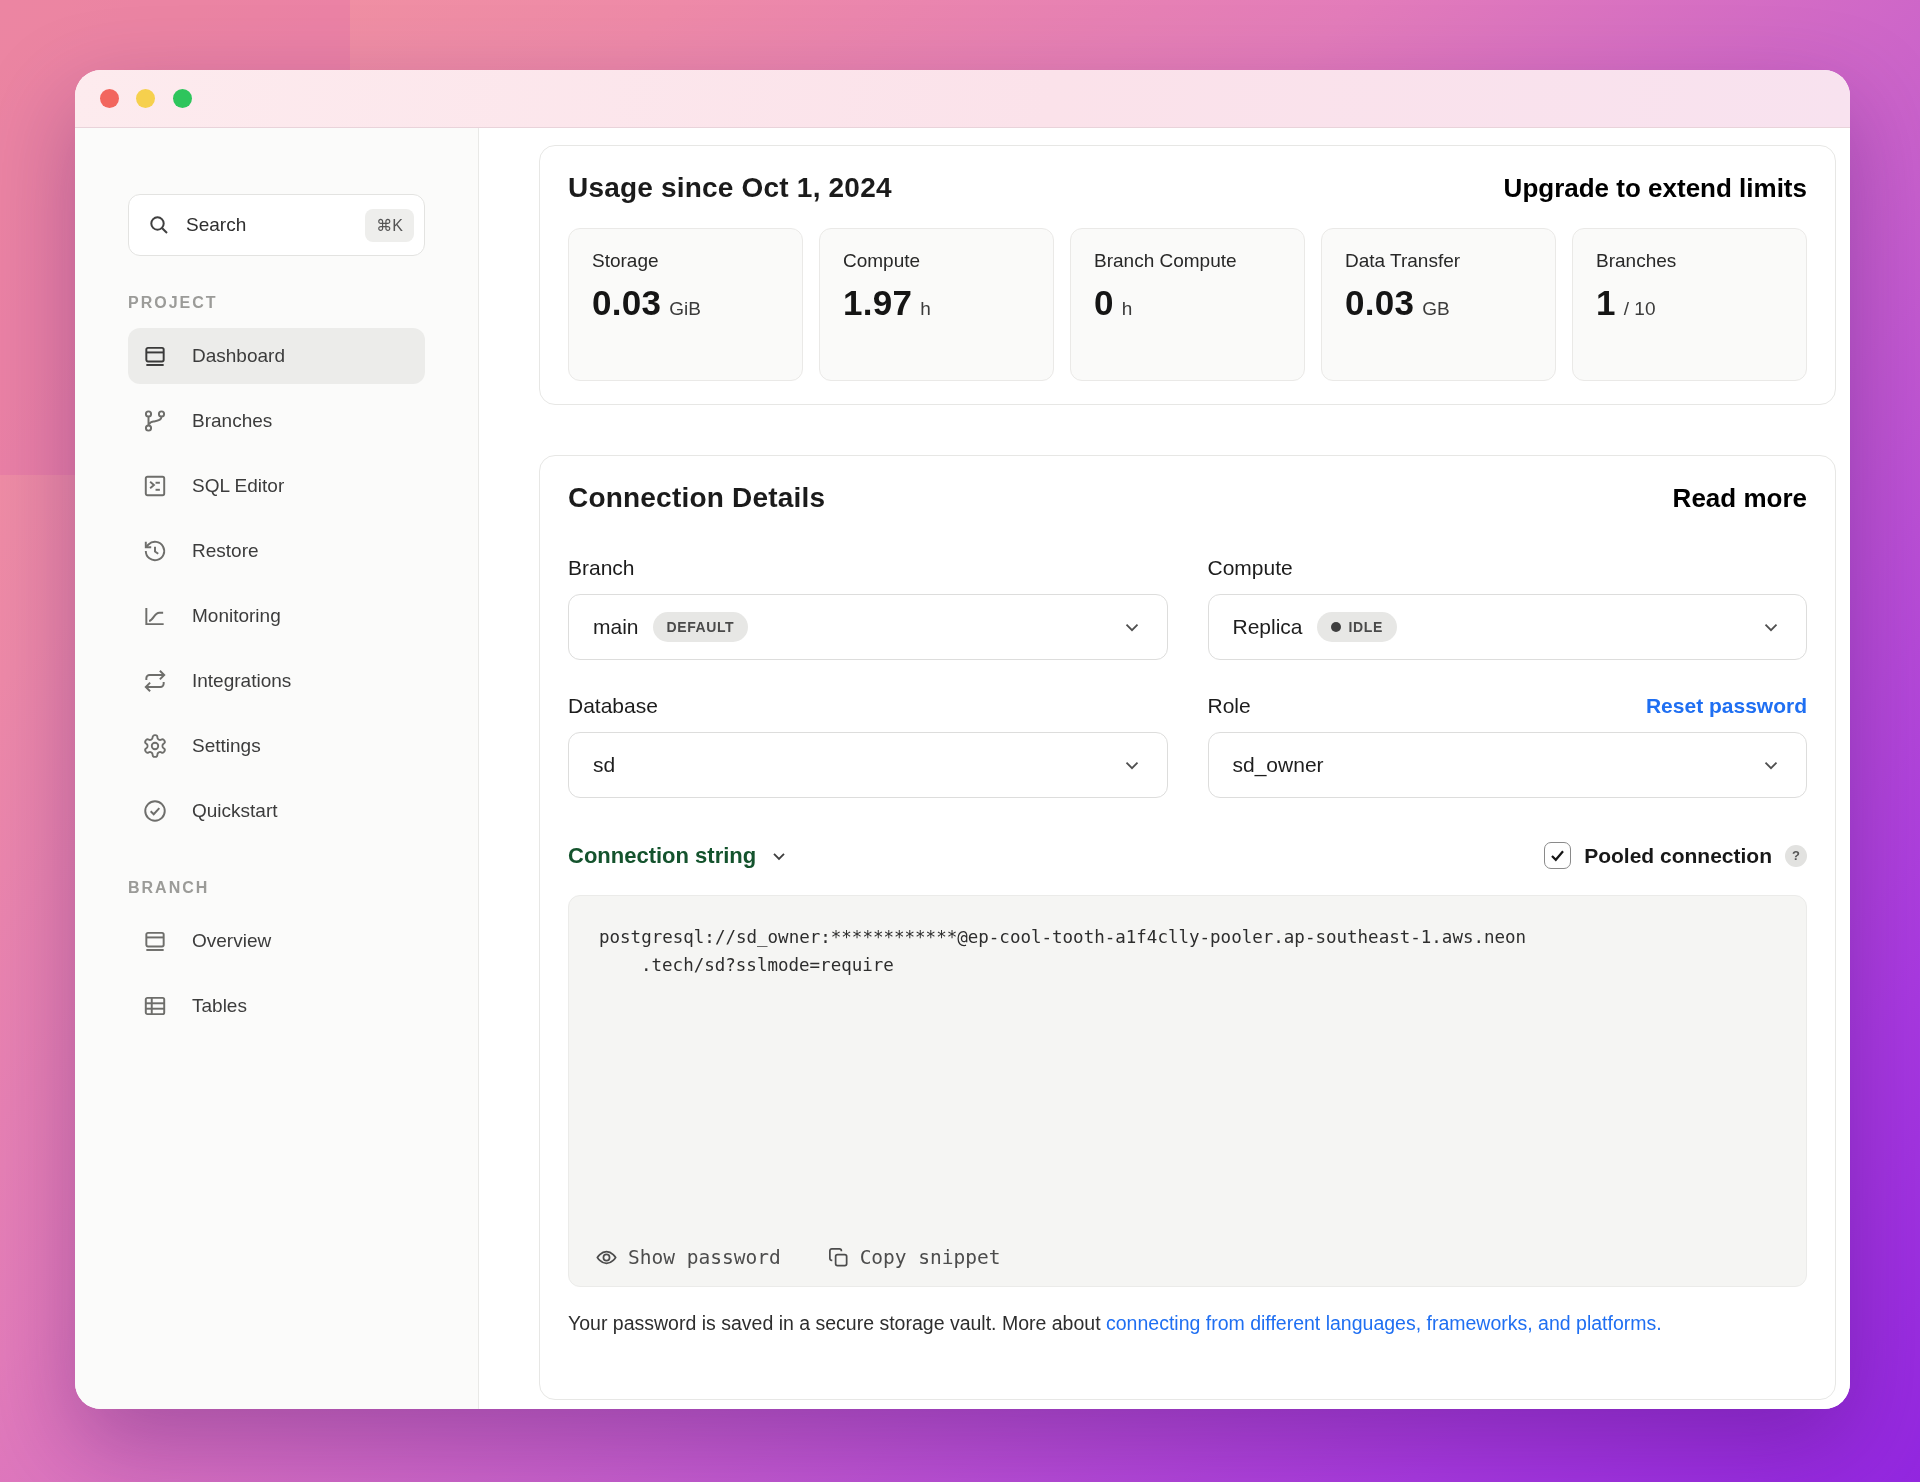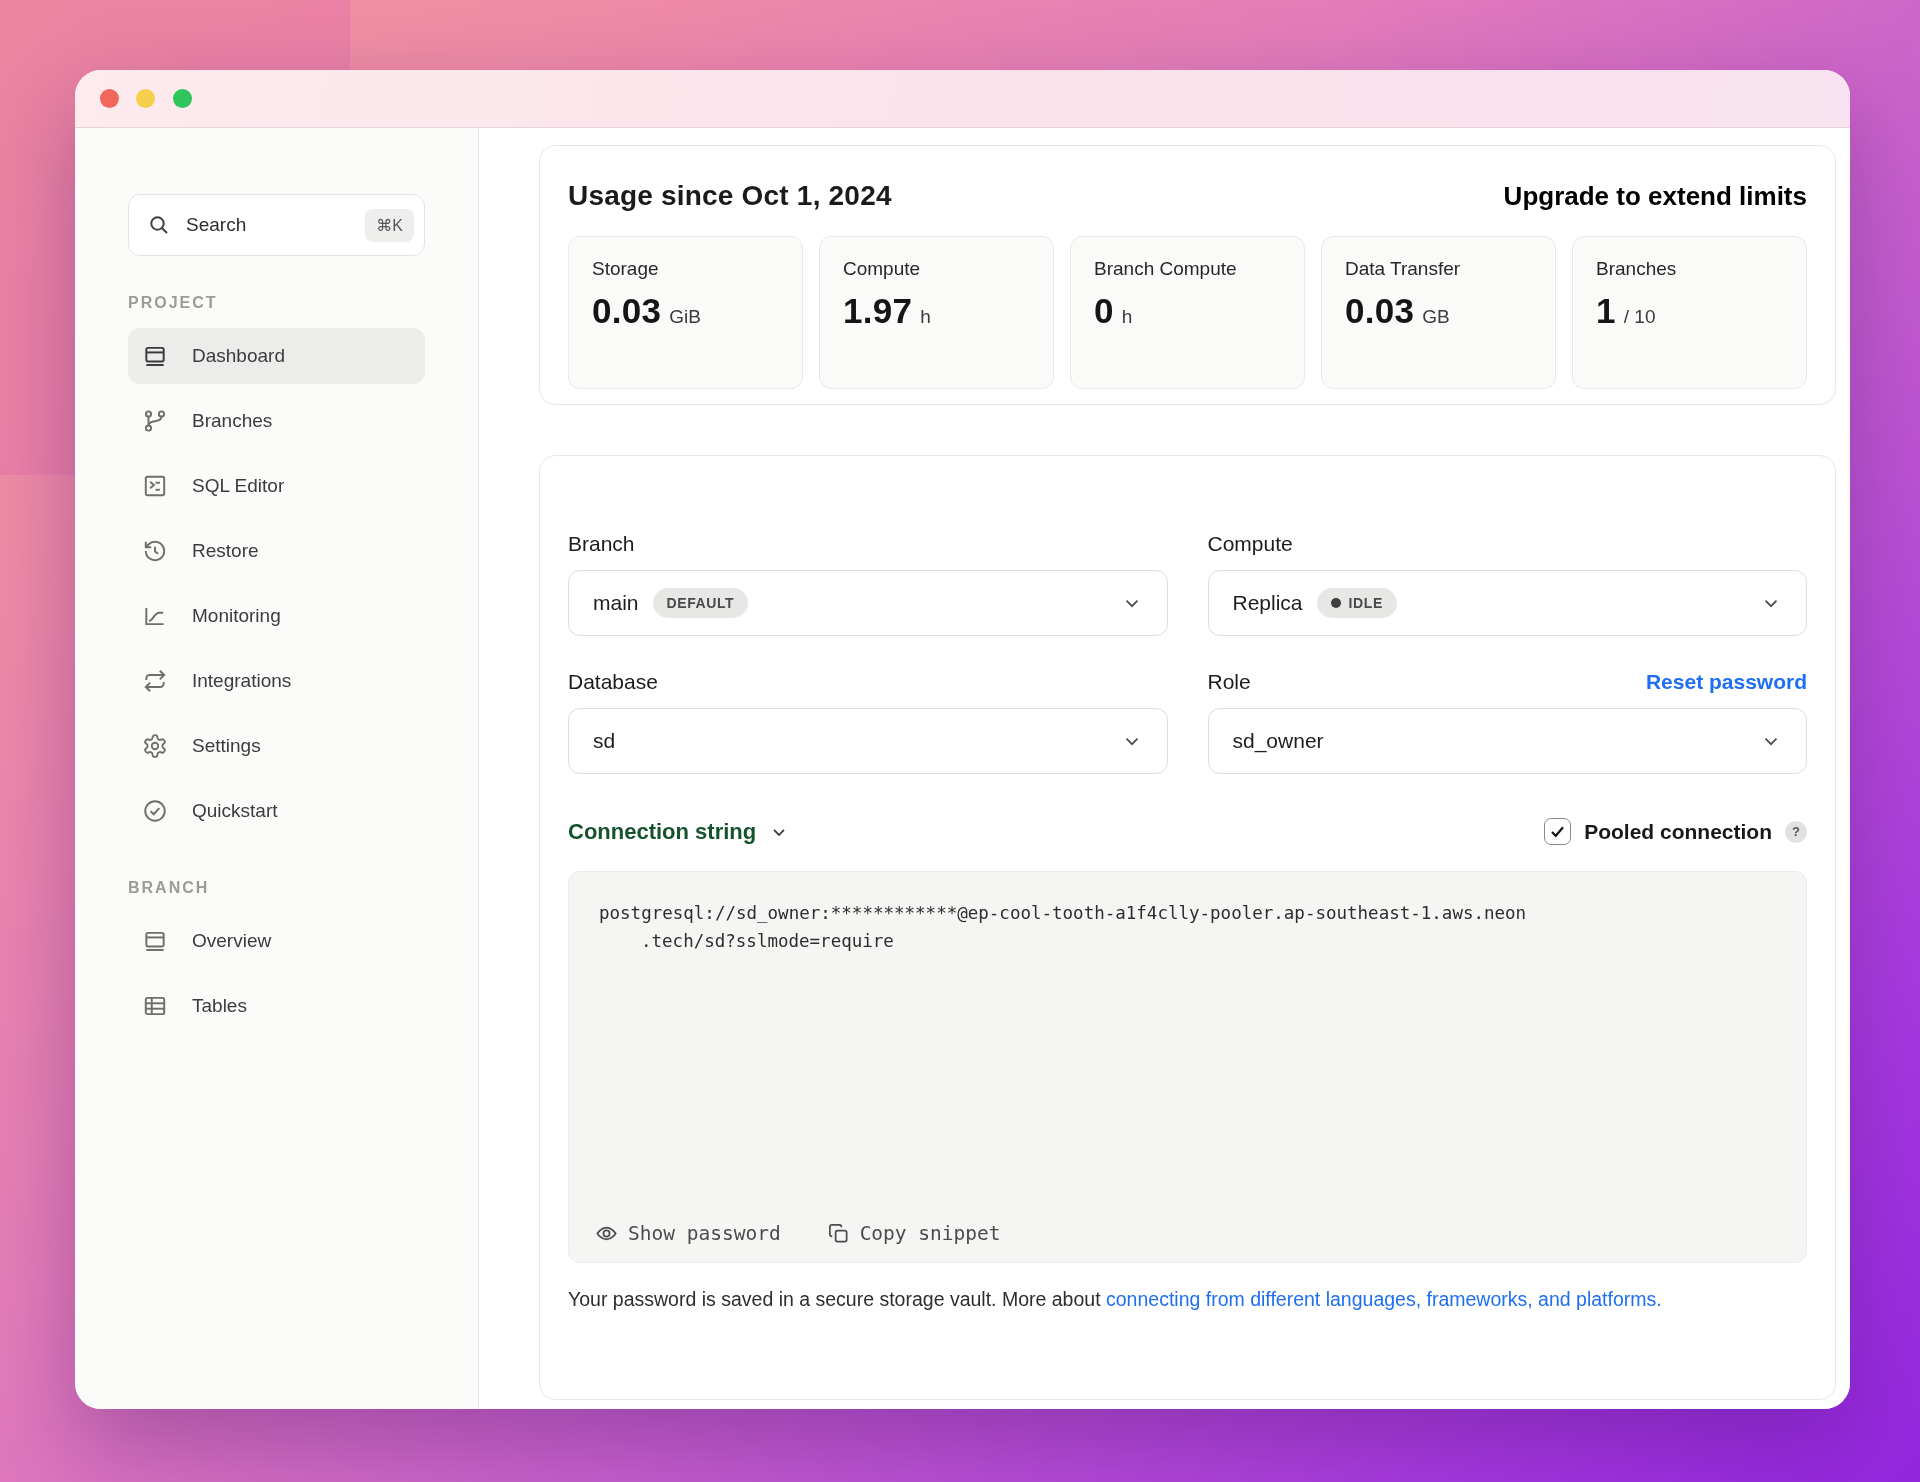--- a/index.html
+++ b/index.html
@@ -41,21 +41,21 @@
   .nav-item { height:56px; display:flex; align-items:center; gap:24px; padding:0 14px;
     border-radius:12px; margin-bottom:9px; cursor:pointer; color:#3c3c3c; }
   .nav-item.active { background:#ececea; }
   .nav-item .nicon { width:26px; height:26px; flex:0 0 26px; color:#6e6e6b; display:flex; }
   .nav-item.active .nicon { color:#3a3a3a; }
   .nav-item .nlabel { font-size:19px; }
   .nicon svg { width:100%; height:100%; }
 
   
   .main { flex:1; background:#fff; padding:17px 14px 0 60px; min-width:0; }
-  .card { border:1px solid #e7e7e5; border-radius:16px; background:#fff; padding:34px 28px; }
+  .card { border:1px solid #e7e7e5; border-radius:16px; background:#fff; padding:26px 28px; }
   .card-head { display:flex; align-items:center; justify-content:space-between; }
   .card-title { font-size:28px; font-weight:700; color:#1b1b1b; letter-spacing:.2px; }
   .blue-link { font-size:26px; font-weight:700; color:#000000; cursor:pointer; text-decoration:none; }
 
   
   .usage-card { height:260px; }
   .stats { display:flex; gap:16px; margin-top:24px; }
   .stat { flex:1; height:153px; background:#fafaf9; border:1px solid #eae9e7;
     border-radius:12px; padding:19px 23px; }
   .stat-label { font-size:19px; color:#282828; line-height:1.35; margin-bottom:9px; }
@@ -297,20 +297,24 @@
             <div class="stat-label">Branches</div>
             <div class="stat-value">
                 <span class="num">1</span>
                 <span class="unit">/ 10</span>
               </div>
           </div>
         </div>
       </div>
 
       <div class="card conn-card">
+        <div class="card-head">
+          <div class="card-title">Connection Details</div>
+          <a class="blue-link">Read more</a>
+        </div>
 
         <div class="conn-grid">
           <div>
             <div class="field-label-row">
                 <span class="field-label">Branch</span>
               </div>
             <div class="select">
               <span class="sel-text">main</span>
               <span class="pill">DEFAULT</span>
               <span class="chev">

